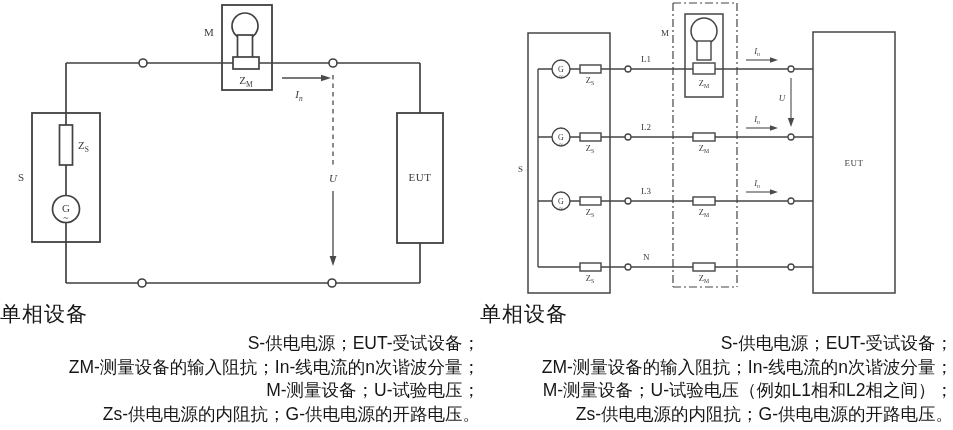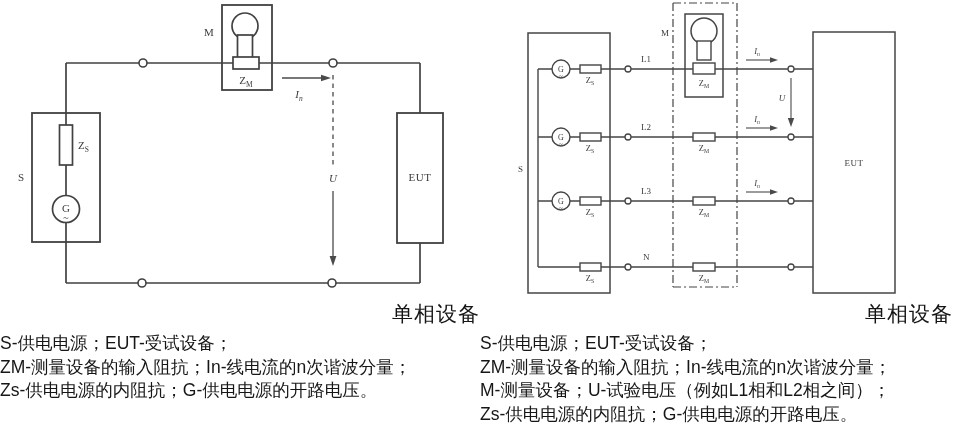--- a/index.html
+++ b/index.html
@@ -5,24 +5,24 @@
   html,body{margin:0;padding:0;}
   .canvas{
     position:relative;width:953px;height:430px;background:#ffffff;
     font-family:"Liberation Sans",sans-serif;overflow:hidden;
   }
   .figcol{position:absolute;top:0;}
   .figcol.left{left:0;width:480px;}
   .figcol.right{left:480px;width:473px;}
   svg{display:block;}
   .fig-title{
-    text-align:right;font-size:21px;color:#151515;line-height:26px;margin-top:5px;
+    text-align:left;font-size:21px;color:#151515;line-height:26px;margin-top:5px;
     letter-spacing:1px;
   }
-  .legend{margin-top:5px;color:#161616;font-size:17.5px;line-height:23.5px;text-align:left;}
+  .legend{margin-top:5px;color:#161616;font-size:17.5px;line-height:23.5px;text-align:right;}
   .legend div{white-space:nowrap;}
   
   text{fill:#3c3c3c;font-family:"Liberation Serif",serif;}
   .lbl{font-size:11px;}
   .lbl-sm{font-size:9px;}
   .ital{font-style:italic;}
   tspan.sub{font-size:68%;}
 </style>
 </head>
 <body>
@@ -70,20 +70,21 @@
       <text x="333" y="182" text-anchor="middle" class="lbl ital" font-size="11.5"><tspan>U</tspan></text>
 
       <rect x="397" y="113" width="46" height="130" fill="#ffffff" stroke="#414141" stroke-width="1.8"></rect>
       <text x="420" y="181" text-anchor="middle" class="lbl" letter-spacing="0.5"><tspan>EUT</tspan></text>
     </svg>
 
     <div class="fig-title">单相设备</div>
     <div class="legend">
       <div>S-供电电源；EUT-受试设备；</div>
       <div>ZM-测量设备的输入阻抗；In-线电流的n次谐波分量；</div>
+      <div>M-测量设备；U-试验电压；</div>
       <div>Zs-供电电源的内阻抗；G-供电电源的开路电压。</div>
     </div>
   </div>
 
   <div class="figcol right">
     <svg width="473" height="296" viewBox="0 0 473 296">
 
       <g stroke="#454545" stroke-width="1.4" fill="none">
         <line x1="58" y1="69" x2="333" y2="69"></line>
         <line x1="58" y1="137" x2="333" y2="137"></line>

